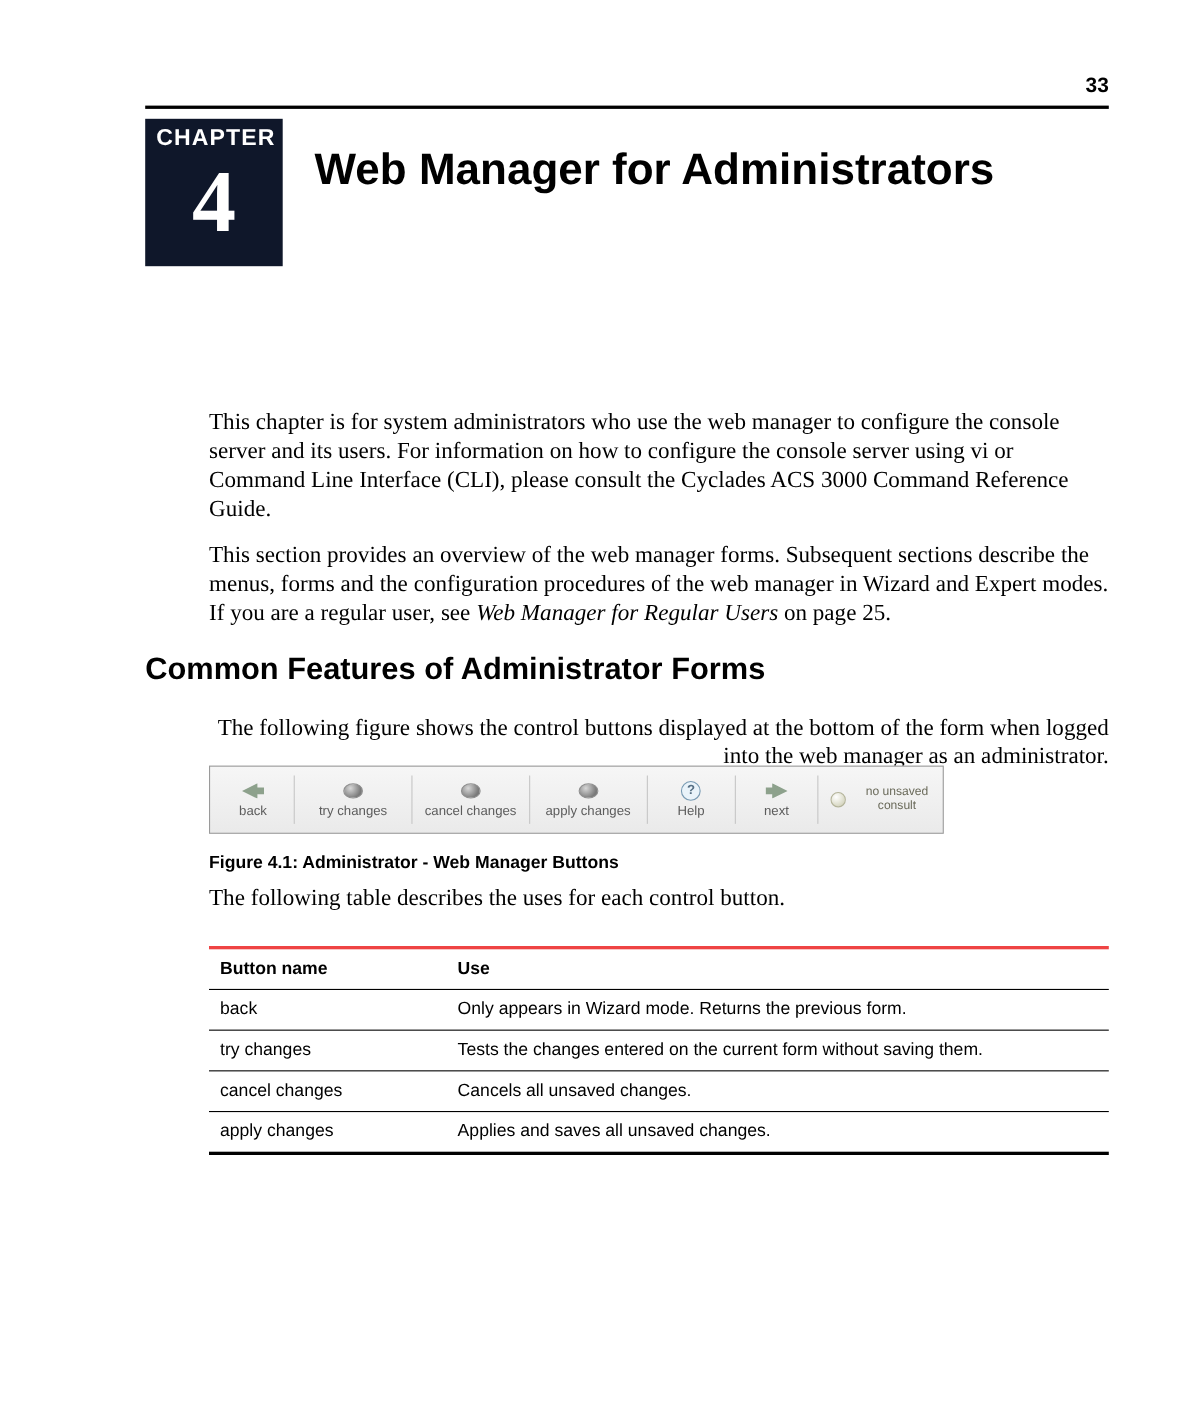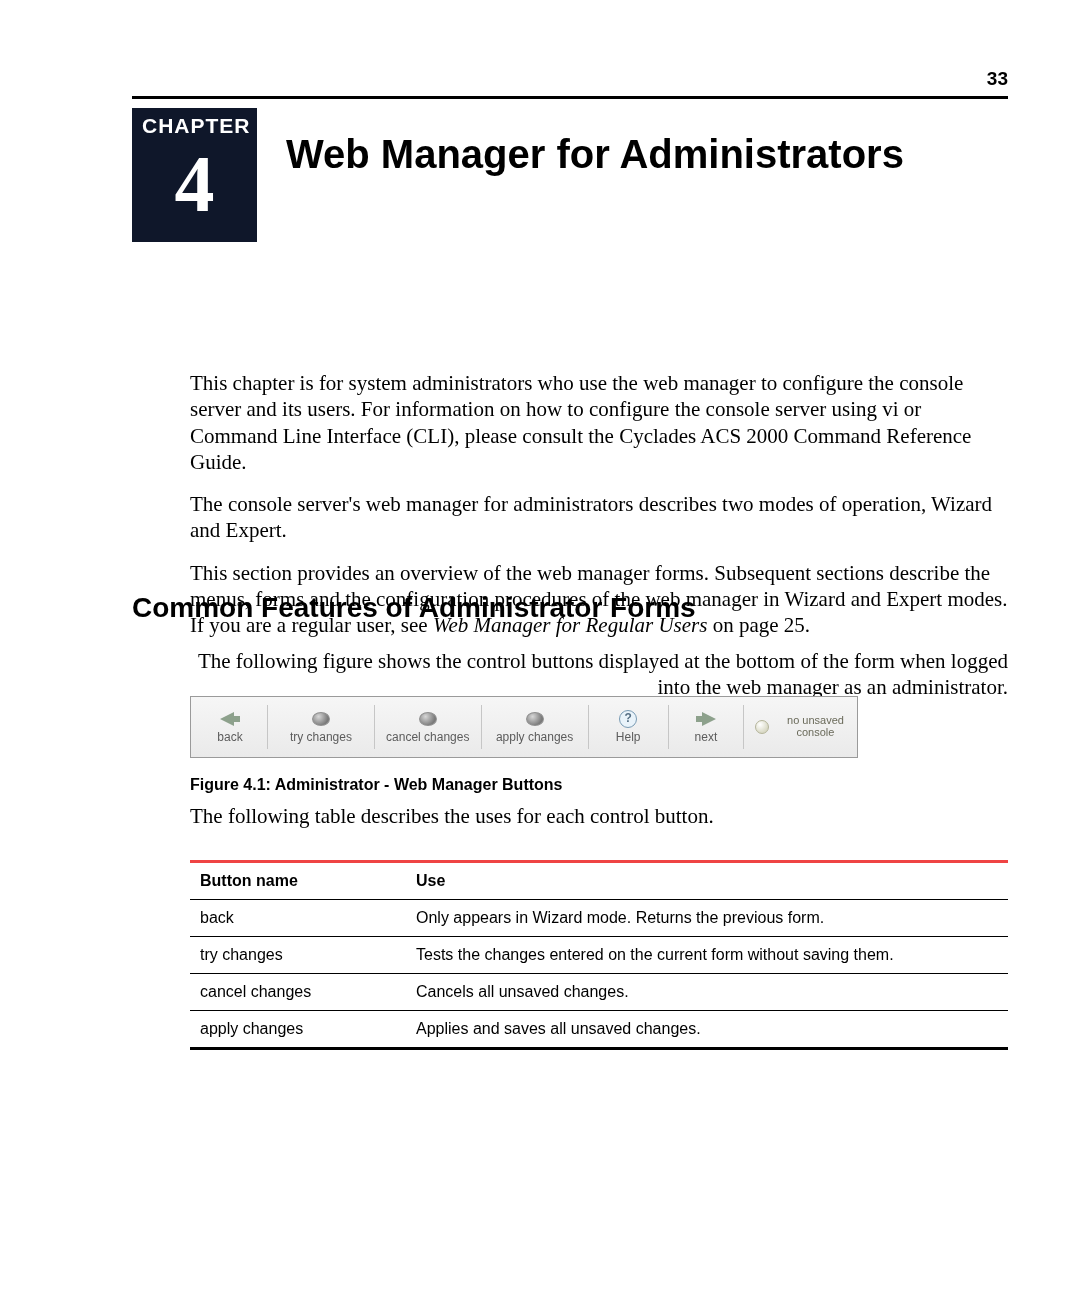--- a/index.html
+++ b/index.html
@@ -221,22 +221,21 @@
   <div class="top-rule"></div>
 
   <div class="chapter-badge">
     <div class="chapter-word">CHAPTER</div>
     <div class="chapter-num">4</div>
   </div>
 
   <div class="chapter-title">Web Manager for Administrators</div>
 
   <div class="body">
-    <p>This chapter is for system administrators who use the web manager to configure the console server and its users. For information on how to configure the console server using vi or Command Line Interface (CLI), please consult the Cyclades ACS 2000 Command Reference Guide.</p>
-    <p>The console server's web manager for administrators describes two modes of operation, Wizard and Expert.</p>
+    <p>This chapter is for system administrators who use the web manager to configure the console server and its users. For information on how to configure the console server using vi or Command Line Interface (CLI), please consult the Cyclades ACS 3000 Command Reference Guide.</p>
     <p>
       <span>This section provides an overview of the web manager forms. Subsequent sections describe the menus, forms and the configuration procedures of the web manager in Wizard and Expert modes. If you are a regular user, see </span><span class="ref-italic">Web Manager for Regular Users</span><span> on page 25.</span>
     </p>
   </div>
 
   <div class="h2 h2-common">Common Features of Administrator Forms</div>
 
   <div class="body2">
     <p>The following figure shows the control buttons displayed at the bottom of the form when logged into the web manager as an administrator.</p>
   </div>
@@ -293,21 +292,21 @@
             </svg>
         </div>
         <span>next</span>
       </div>
       <div class="fbtn-sep"></div>
 
       <div class="unsaved-cell">
         <div class="unsaved-led"></div>
         <div class="unsaved-text">
           <div>no unsaved</div>
-          <div>console</div>
+          <div>consult</div>
         </div>
       </div>
 
     </div>
     <div class="fig-caption">Figure 4.1: Administrator - Web Manager Buttons</div>
   </div>
 
   <div class="after-fig">The following table describes the uses for each control button.</div>
 
 

